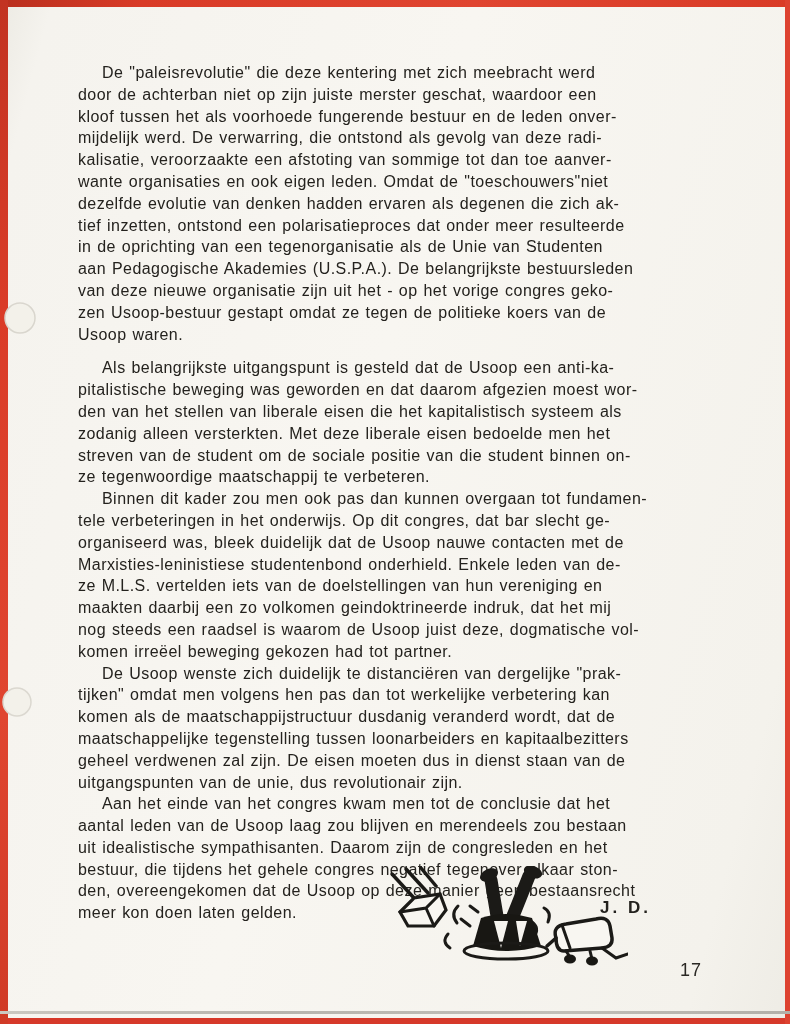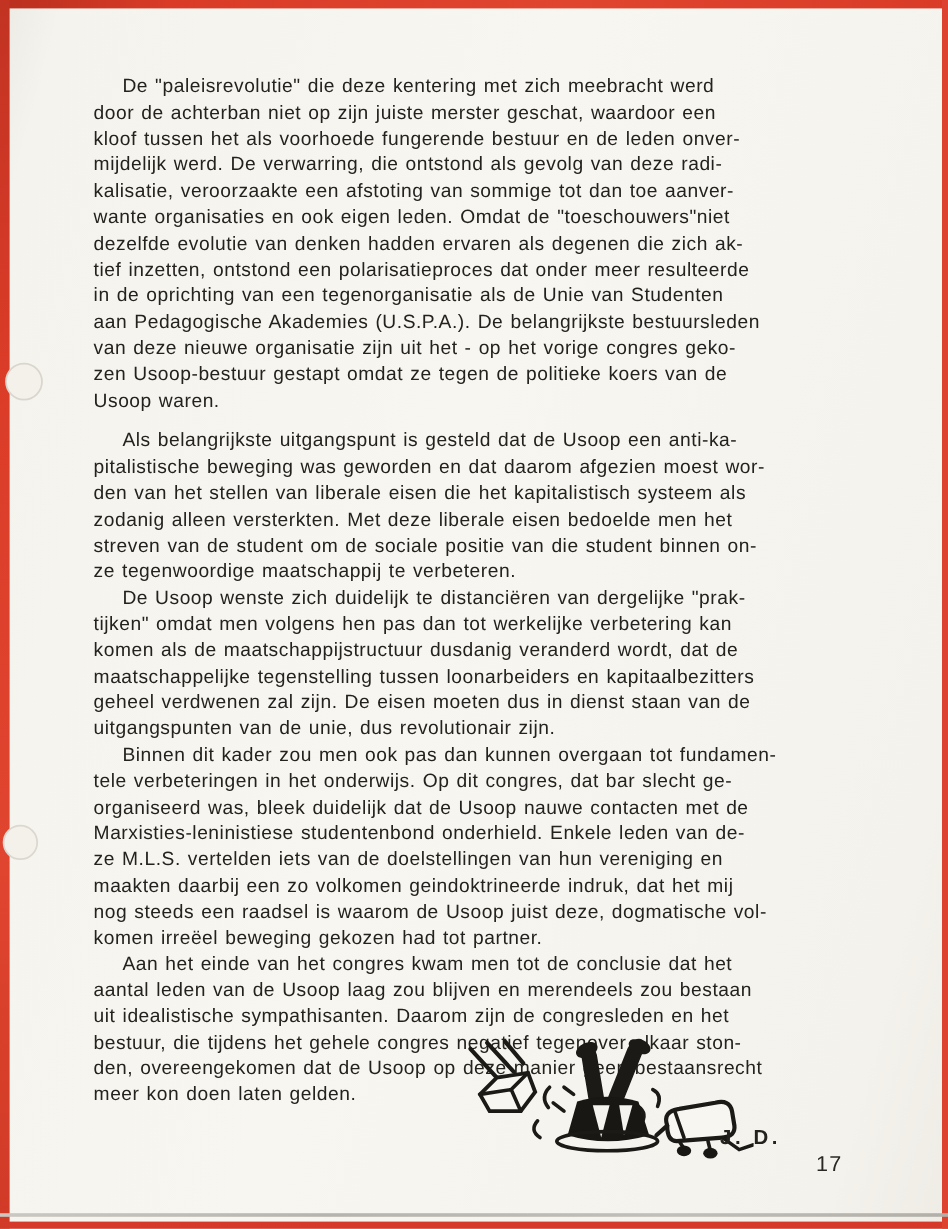--- a/index.html
+++ b/index.html
@@ -38,21 +38,21 @@
     white-space: pre-wrap;
     text-indent: 24px;
     margin: 0;
   }
   .para.after-gap { margin-bottom: 12px; }
   .doodle {
     position: absolute; left: 378px; top: 866px; width: 250px; height: 100px;
   }
   .signature {
     position: absolute; left: 600px; top: 898px;
-    color: #24221e; font-size: 17px; letter-spacing: 3px; font-weight: bold; margin-top: 40px;
+    color: #24221e; font-size: 17px; letter-spacing: 3px; font-weight: bold;
   }
   .page-number {
     position: absolute; left: 680px; top: 960px;
     color: #2a2824; font-size: 18px; letter-spacing: 1px;
   }
 </style>
 </head>
 <body>
 
 <div class="paper"></div>
@@ -85,34 +85,34 @@
 aan Pedagogische Akademies (U.S.P.A.). De belangrijkste bestuursleden
 van deze nieuwe organisatie zijn uit het - op het vorige congres geko-
 zen Usoop-bestuur gestapt omdat ze tegen de politieke koers van de
 Usoop waren.</div>
   <div class="para">Als belangrijkste uitgangspunt is gesteld dat de Usoop een anti-ka-
 pitalistische beweging was geworden en dat daarom afgezien moest wor-
 den van het stellen van liberale eisen die het kapitalistisch systeem als
 zodanig alleen versterkten. Met deze liberale eisen bedoelde men het
 streven van de student om de sociale positie van die student binnen on-
 ze tegenwoordige maatschappij te verbeteren.</div>
-  <div class="para">De Usoop wenste zich duidelijk te distanciëren van dergelijke "prak-
-tijken" omdat men volgens hen pas dan tot werkelijke verbetering kan
-komen als de maatschappijstructuur dusdanig veranderd wordt, dat de
-maatschappelijke tegenstelling tussen loonarbeiders en kapitaalbezitters
-geheel verdwenen zal zijn. De eisen moeten dus in dienst staan van de
-uitgangspunten van de unie, dus revolutionair zijn.</div>
   <div class="para">Binnen dit kader zou men ook pas dan kunnen overgaan tot fundamen-
 tele verbeteringen in het onderwijs. Op dit congres, dat bar slecht ge-
 organiseerd was, bleek duidelijk dat de Usoop nauwe contacten met de
 Marxisties-leninistiese studentenbond onderhield. Enkele leden van de-
 ze M.L.S. vertelden iets van de doelstellingen van hun vereniging en
 maakten daarbij een zo volkomen geindoktrineerde indruk, dat het mij
 nog steeds een raadsel is waarom de Usoop juist deze, dogmatische vol-
 komen irreëel beweging gekozen had tot partner.</div>
+  <div class="para">De Usoop wenste zich duidelijk te distanciëren van dergelijke "prak-
+tijken" omdat men volgens hen pas dan tot werkelijke verbetering kan
+komen als de maatschappijstructuur dusdanig veranderd wordt, dat de
+maatschappelijke tegenstelling tussen loonarbeiders en kapitaalbezitters
+geheel verdwenen zal zijn. De eisen moeten dus in dienst staan van de
+uitgangspunten van de unie, dus revolutionair zijn.</div>
   <div class="para">Aan het einde van het congres kwam men tot de conclusie dat het
 aantal leden van de Usoop laag zou blijven en merendeels zou bestaan
 uit idealistische sympathisanten. Daarom zijn de congresleden en het
 bestuur, die tijdens het gehele congres negatief tegenover elkaar ston-
 den, overeengekomen dat de Usoop op deze manier geen bestaansrecht
 meer kon doen laten gelden.</div>
 </div>
 
 <svg class="doodle" viewBox="0 0 250 100">
   <g stroke="#1b1a17" stroke-linecap="round" fill="none">

